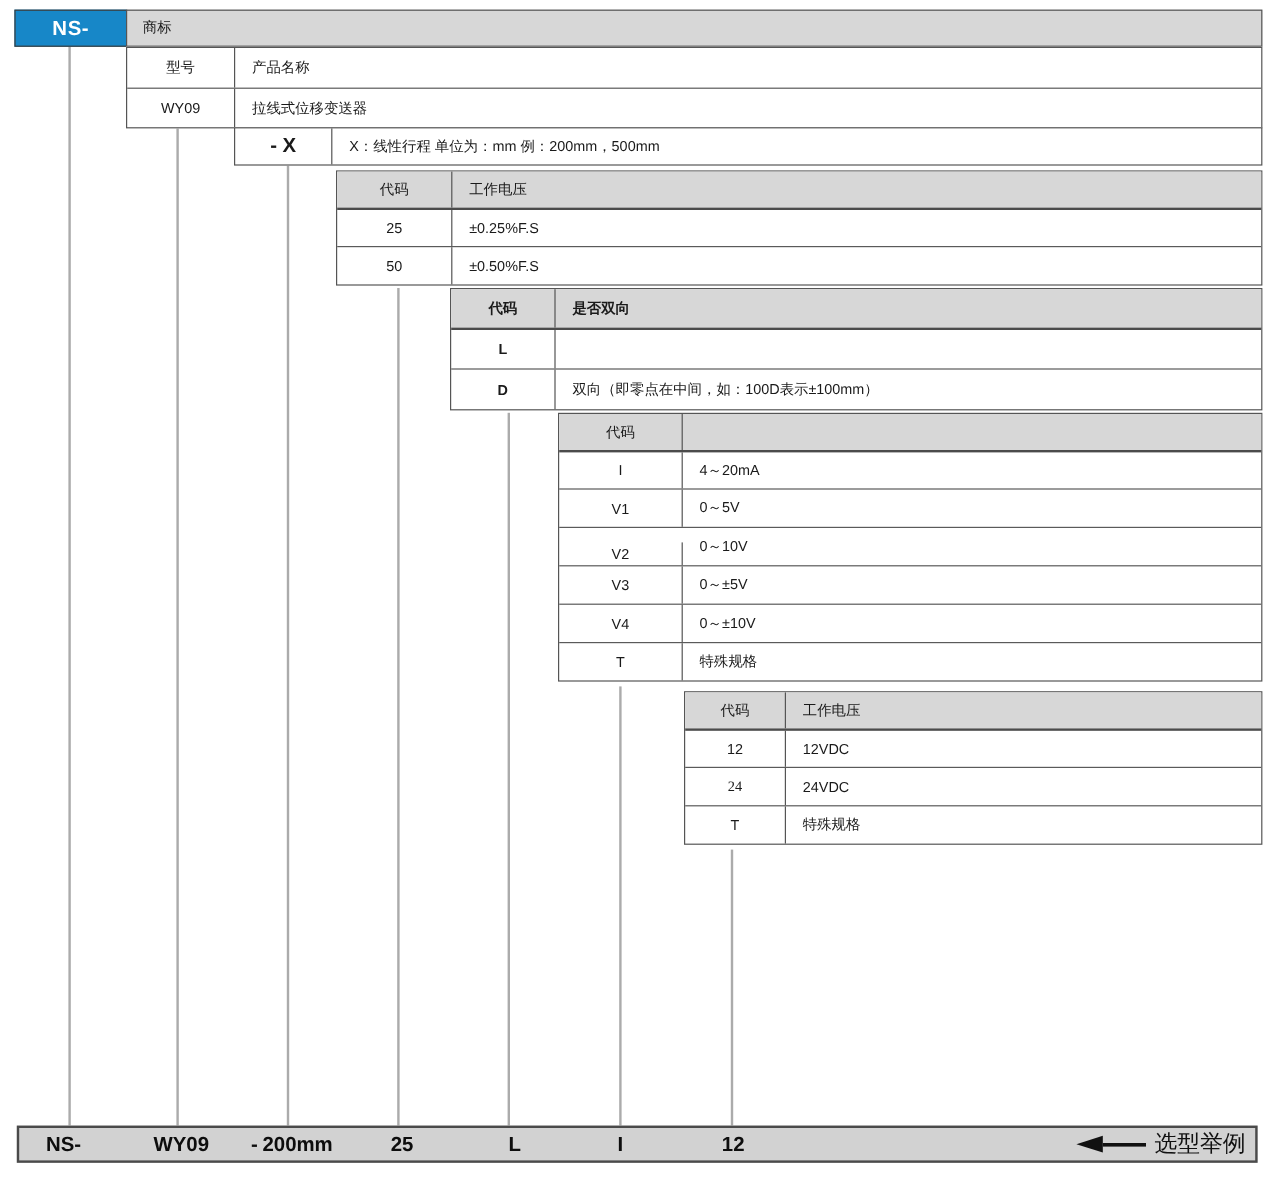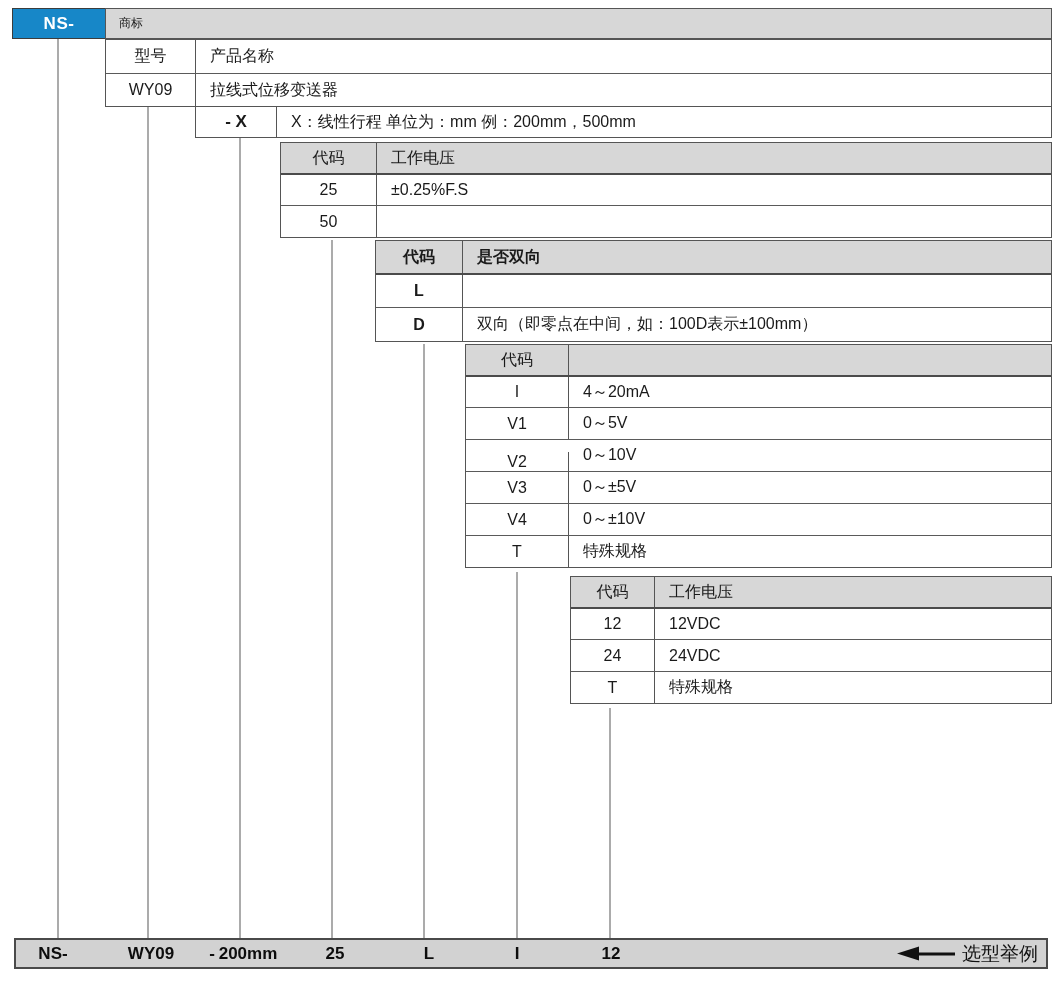--- a/index.html
+++ b/index.html
@@ -43,21 +43,21 @@
   
   .tbl {
     position: absolute;
     border: 1px solid #555555;
     background: #ffffff;
   }
   .trow { display: flex; align-items: stretch; }
   .trow + .trow { border-top: 1px solid #5a5a5a; }
   .thead { background: #d7d7d7; }
   .thead + .trow { border-top: 2px solid #4b4b4b; }
-  .cell { display: flex; align-items: center; font-size: 16px; }
+  .cell { display: flex; align-items: center; font-size: 12px; }
   .code {
     justify-content: center;
     border-right: 1px solid #555555;
     flex: 0 0 auto;
   }
   .val { flex: 1 1 auto; padding-left: 14px; }
   .bold { font-weight: bold; }
   
   .example-bar {
     position: absolute;
@@ -132,20 +132,21 @@
     <div class="trow thead" style="height:30px;">
       <div class="cell code" style="width:96px;">代码</div>
       <div class="cell val">工作电压</div>
     </div>
     <div class="trow" style="height:32px;">
       <div class="cell code" style="width:96px;">25</div>
       <div class="cell val">±0.25%F.S</div>
     </div>
     <div class="trow" style="height:32px;">
       <div class="cell code" style="width:96px;">50</div>
+      <div class="cell val">±0.50%F.S</div>
     </div>
   </div>
 
   <div class="tbl" style="left:375px; top:240px; width:677px;">
     <div class="trow thead" style="height:32px;">
       <div class="cell code bold" style="width:87px;">代码</div>
       <div class="cell val bold">是否双向</div>
     </div>
     <div class="trow" style="height:34px;">
       <div class="cell code bold" style="width:87px;">L</div>
@@ -189,21 +190,21 @@
   <div class="tbl" style="left:570px; top:576px; width:482px;">
     <div class="trow thead" style="height:30px;">
       <div class="cell code" style="width:84px;">代码</div>
       <div class="cell val">工作电压</div>
     </div>
     <div class="trow" style="height:32px;">
       <div class="cell code" style="width:84px;">12</div>
       <div class="cell val">12VDC</div>
     </div>
     <div class="trow" style="height:32px;">
-      <div class="cell code" style="width:84px;">24</div>
+      <div class="cell code" style="width:84px;font-family:Liberation Serif, serif;">24</div>
       <div class="cell val">24VDC</div>
     </div>
     <div class="trow" style="height:32px;">
       <div class="cell code" style="width:84px;">T</div>
       <div class="cell val">特殊规格</div>
     </div>
   </div>
 
   <div class="example-bar">
     <span class="bar-seg" style="left:37px;">NS-</span>

